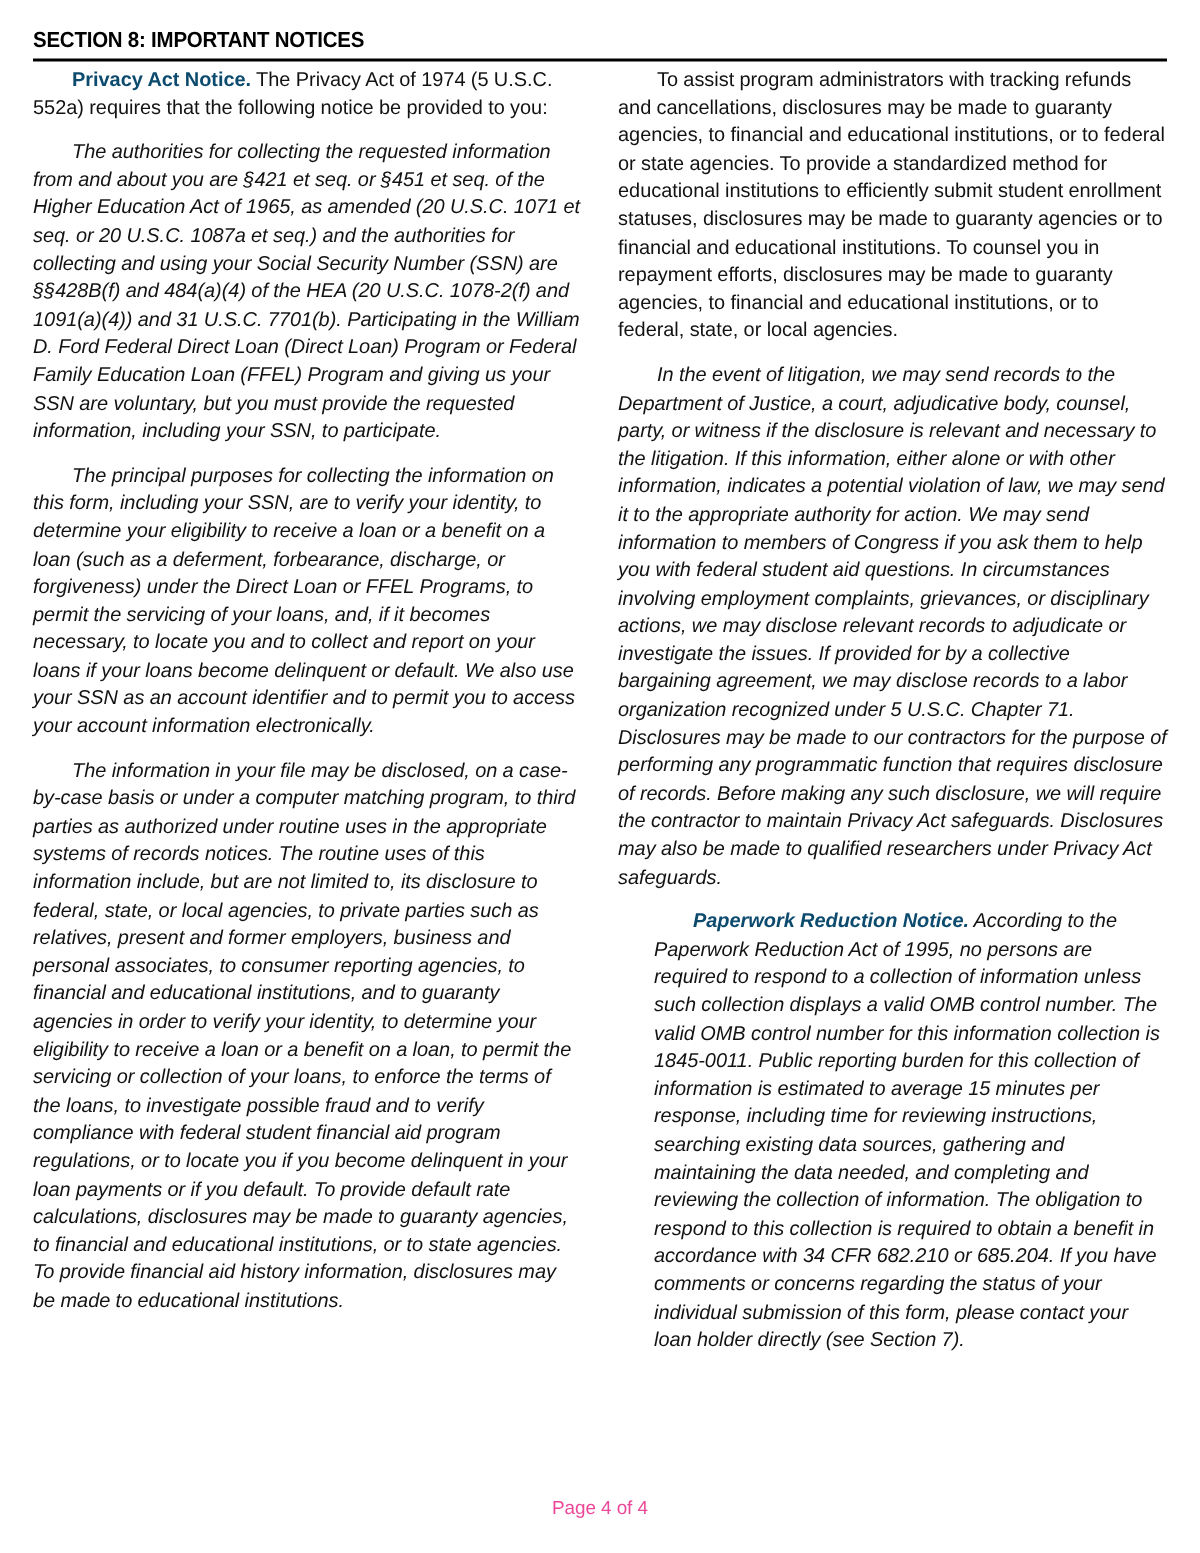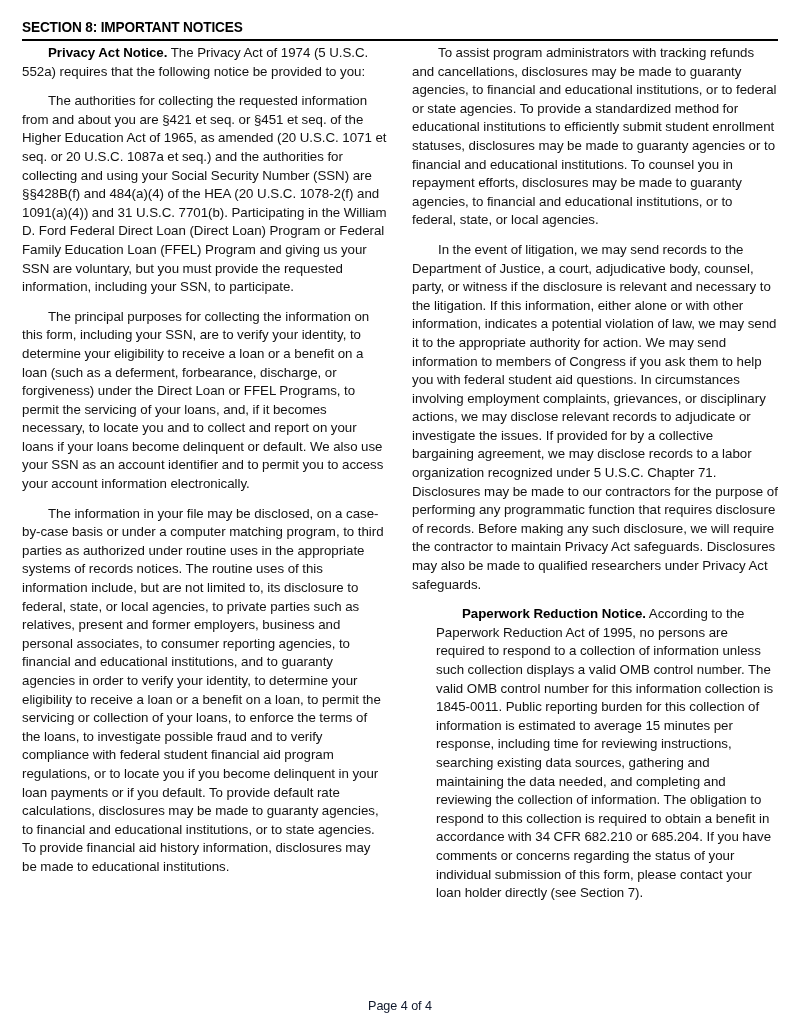--- a/index.html
+++ b/index.html
@@ -76,43 +76,44 @@
     font-size: 13.3px;
     line-height: 18.6px;
     text-align: left;
     text-indent: 26px;
     color: #121212;
     letter-spacing: -0.02px;
     word-spacing: -0.1px;
   }
   p.para + p.para {
     margin-top: 11px;
+    font-style: italic;
   }
   p.para.tight {
     margin-top: 8px;
     margin-left: 24px;
   }
   .lead {
     font-weight: bold;
-    color: #000000;
+    color: #0c4a6e;
   }
 
   
   .page-footer {
     position: absolute;
     left: 0;
     top: 996px;
     width: 800px;
     text-align: center;
   }
   .page-footer-text {
     display: inline-block;
     font-size: 12.6px;
     line-height: 16px;
-    color: #0f172a;
+    color: #ec4899;
     letter-spacing: -0.05px;
   }
 </style>
 </head>
 <body>
 
 <div class="page">
 
   <div class="section-header">
     <div class="section-header-title">SECTION 8: IMPORTANT NOTICES</div>

